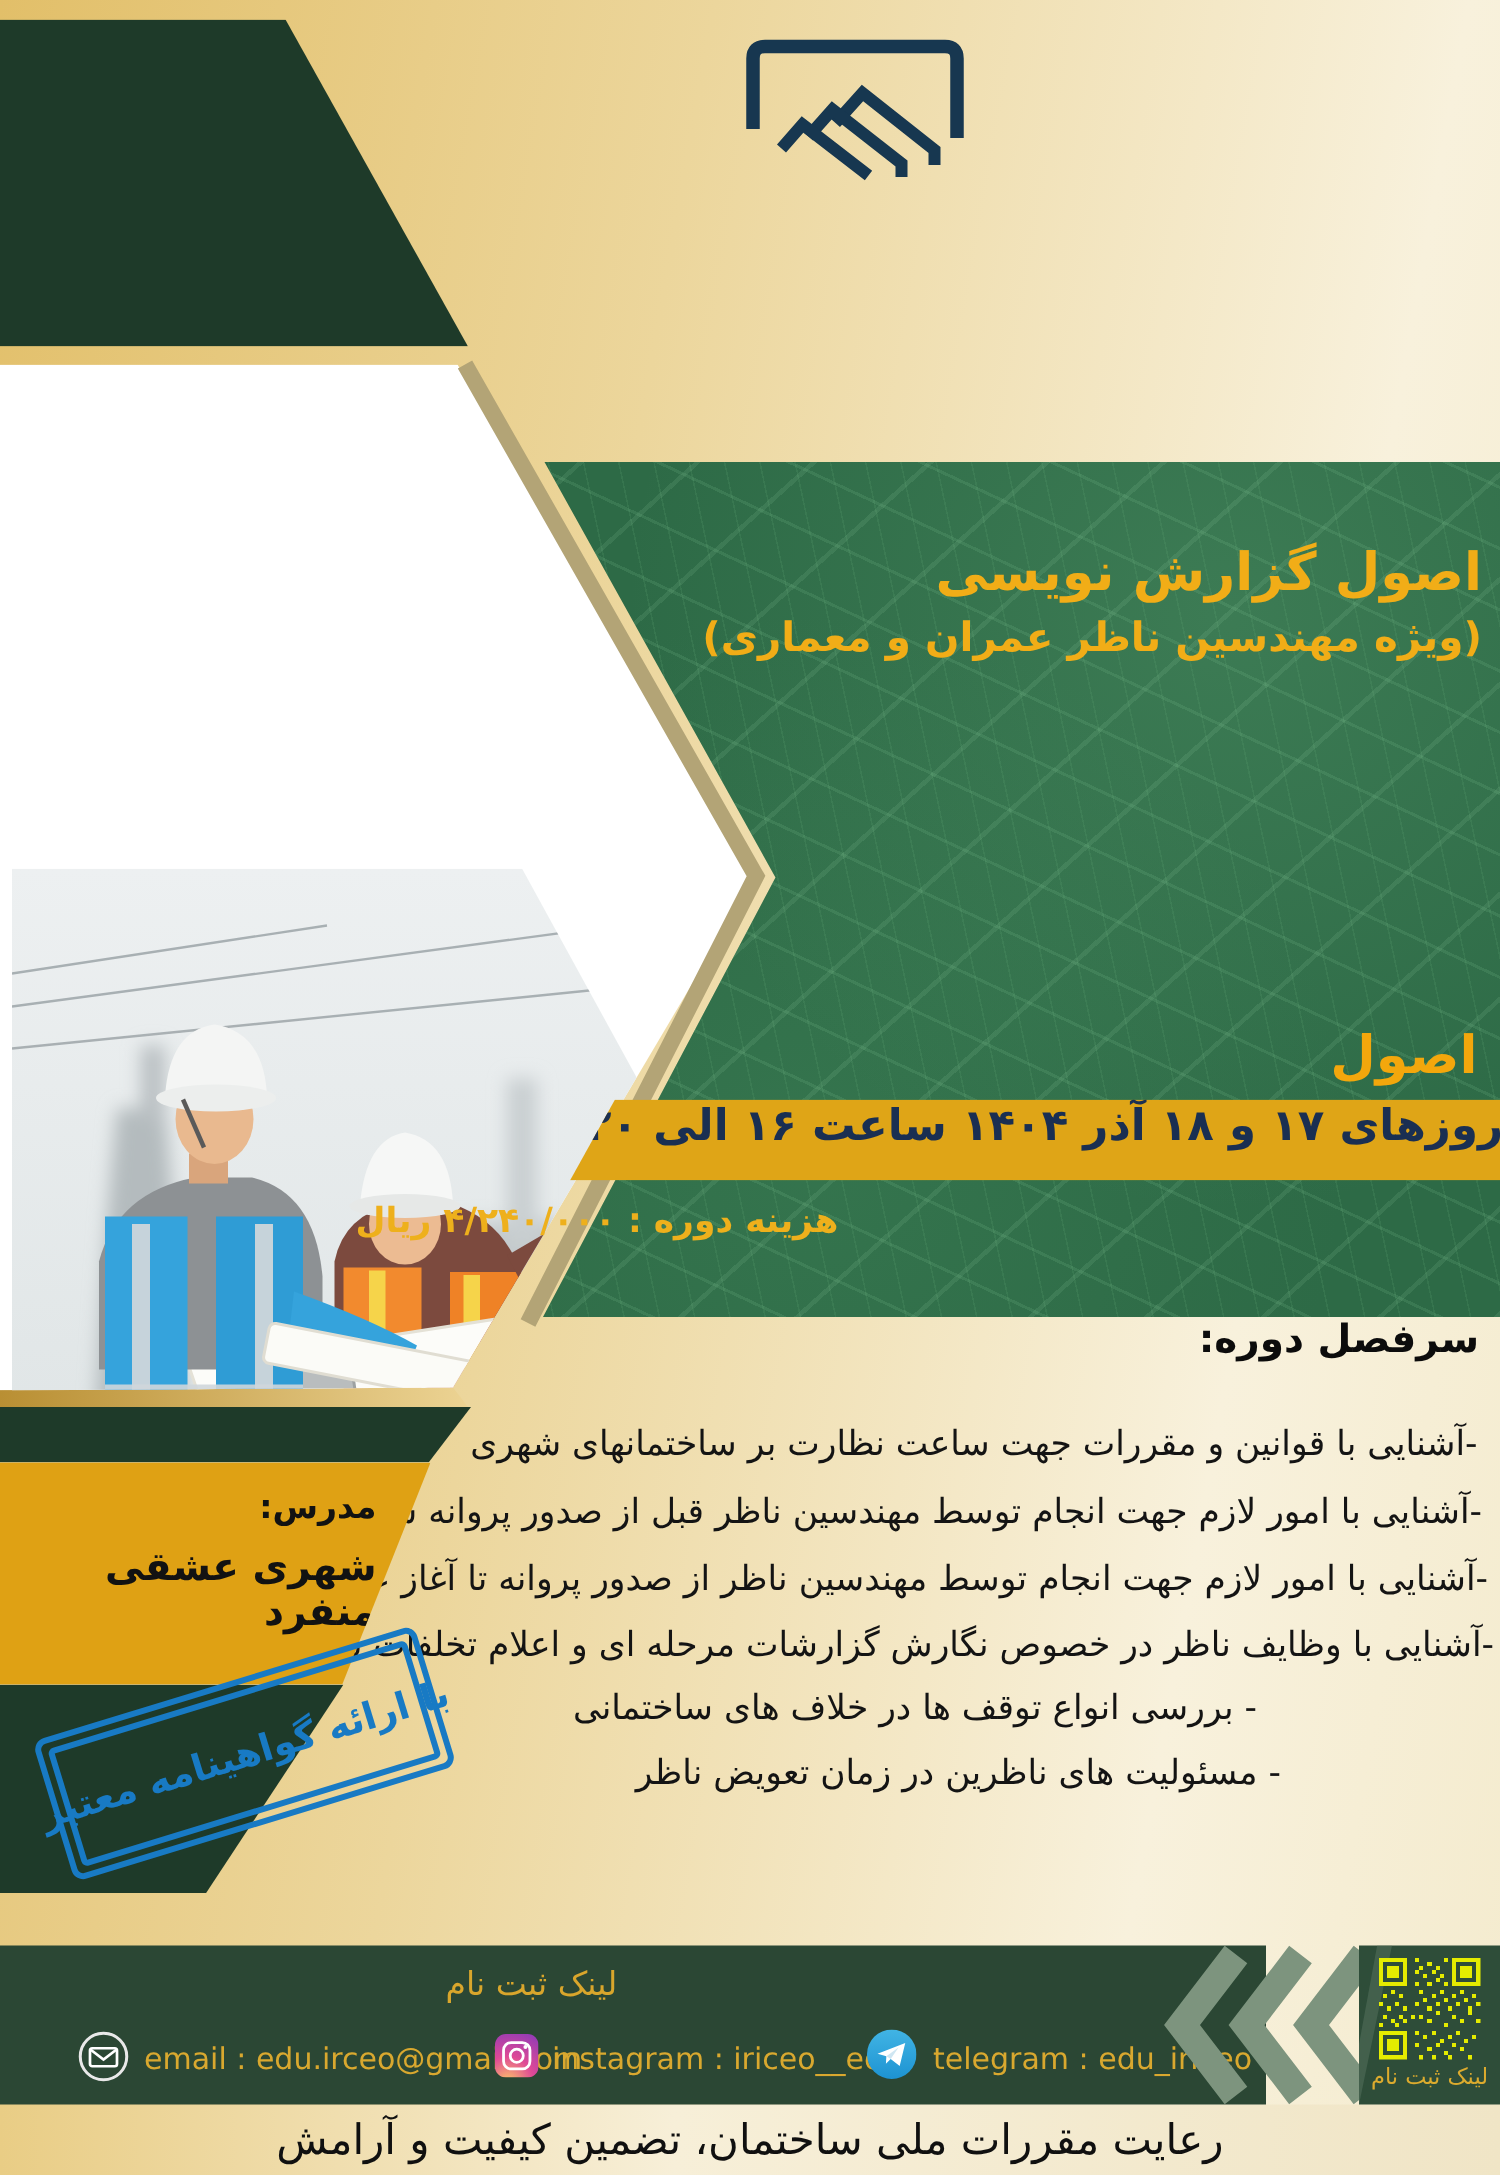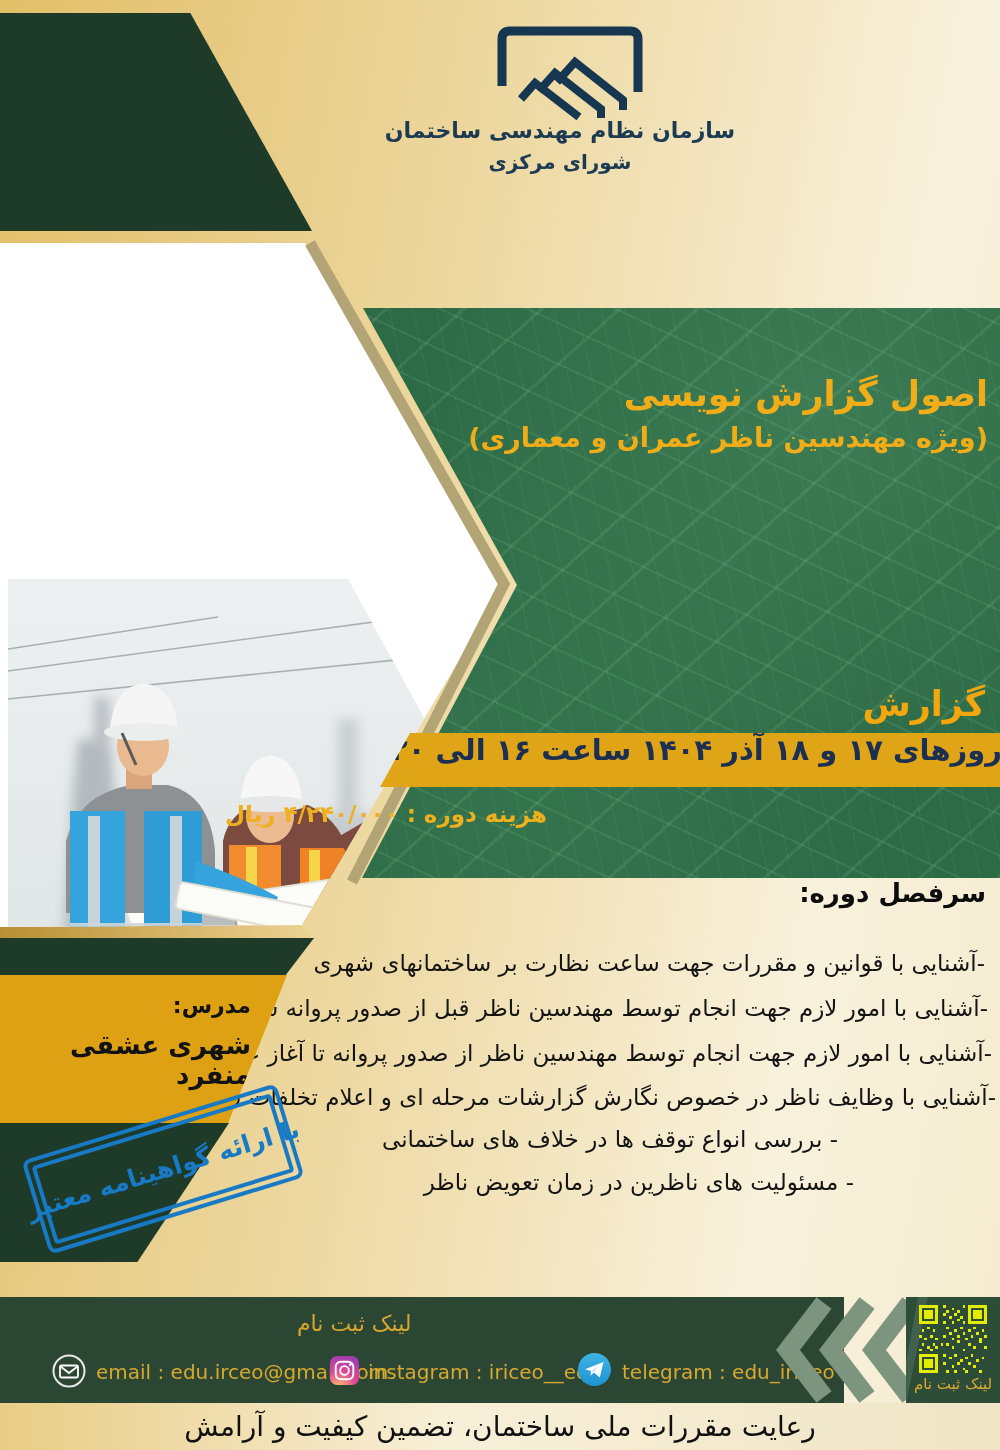--- a/index.html
+++ b/index.html
@@ -26,31 +26,31 @@
   
   .marble{left:345px;top:308px;width:655px;height:570px;background-color:#2d6a46;
     clip-path:polygon(18px 0,100% 0,100% 100%,17px 100%,172px 277px);
     background-image:
       repeating-linear-gradient(25deg, rgba(125,195,145,.16) 0 2px, rgba(0,0,0,0) 2px 37px),
       repeating-linear-gradient(-42deg, rgba(150,210,165,.13) 0 3px, rgba(0,0,0,0) 3px 52px),
       repeating-linear-gradient(78deg, rgba(95,165,115,.18) 0 1px, rgba(0,0,0,0) 1px 23px),
       radial-gradient(ellipse at 72% 18%, rgba(115,185,135,.22), rgba(0,0,0,0) 60%),
       radial-gradient(ellipse at 30% 80%, rgba(70,140,95,.3), rgba(0,0,0,0) 55%);}
 
-  .course-title{right:12px;top:362px;text-align:right;direction:rtl;color:#f1ad17;z-index:5;margin-top:12px;}
+  .course-title{right:12px;top:362px;text-align:right;direction:rtl;color:#f1ad17;z-index:5;}
   .course-title .t1{font-size:35px;font-weight:800;}
   .course-title .t2{font-size:27px;font-weight:800;margin-top:8px;}
 
   .format-badge{right:15px;top:684px;font-size:35px;font-weight:800;color:#f3a70c;direction:rtl;z-index:5;}
 
   .schedule-band{left:372px;top:733px;width:628px;height:54px;background:#dfa517;
     clip-path:polygon(38px 0,100% 0,100% 100%,8px 100%);display:flex;justify-content:center;z-index:5;}
   .schedule-text{direction:rtl;font-size:29px;font-weight:800;color:#1a2f52;white-space:nowrap;padding-left:20px;}
 
-  .fee{right:453px;top:801px;font-size:23px;font-weight:800;color:#eeb01c;direction:rtl;white-space:nowrap;z-index:5;}
+  .fee{right:441px;top:801px;font-size:23px;font-weight:800;color:#eeb01c;direction:rtl;white-space:nowrap;z-index:5;}
 
   .syllabus-heading{right:14px;top:878px;font-size:26px;font-weight:800;color:#0c0c0c;direction:rtl;}
   .syl{position:absolute;direction:rtl;font-size:23px;color:#141414;white-space:nowrap;}
   .syl.i0{right:15px;top:950px;}
   .syl.i1{right:12px;top:995px;}
   .syl.i2{right:8px;top:1040px;}
   .syl.i3{right:4px;top:1084px;}
   .syl.i4{right:162px;top:1126px;}
   .syl.i5{right:146px;top:1169px;}
 
@@ -104,24 +104,20 @@
 <div class="poster">
 
   <div class="abs shape-top-green"></div>
 
   <svg class="abs" style="left:495px;top:26px;width:150px;height:96px;" viewBox="0 0 150 96">
     <path d="M7 60 L7 13 Q7 5 15 5 L135 5 Q143 5 143 13 L143 66" fill="none" stroke="#173750" stroke-width="9"></path>
     <polyline points="62,56 80,36 128,74 128,84" fill="none" stroke="#173750" stroke-width="8"></polyline>
     <polyline points="44,65 60,47 106,83 106,92" fill="none" stroke="#173750" stroke-width="8"></polyline>
     <polyline points="26,73 40,57 84,91" fill="none" stroke="#173750" stroke-width="8"></polyline>
   </svg>
-  <div class="abs org-block">
-    <div class="org-name">سازمان نظام مهندسی ساختمان</div>
-    <div class="org-sub">شورای مرکزی</div>
-  </div>
 
   <svg class="abs" style="left:0;top:0;width:1000px;height:1450px;pointer-events:none;z-index:3;">
     <path d="M310 243 L504 584 L352 882" fill="none" stroke="#b3a476" stroke-width="11"></path>
   </svg>
 
   <div class="abs white-card" style="z-index:2;">
     <div class="abs photo">
       <svg width="478" height="462" viewBox="0 0 478 462">
         <defs>
           <linearGradient id="sky" x1="0" y1="0" x2="0" y2="1">
@@ -202,21 +198,21 @@
     </div>
   </div>
 
   <div class="abs marble" style="z-index:2;"></div>
 
   <div class="abs course-title" dir="rtl">
     <div class="t1">اصول گزارش نویسی</div>
     <div class="t2">(ویژه مهندسین ناظر عمران و معماری)</div>
   </div>
 
-  <div class="abs format-badge">گزارش</div>
+  <div class="abs format-badge">اصول</div>
 
   <div class="abs schedule-band">
     <div class="schedule-text">روزهای ۱۷ و ۱۸ آذر ۱۴۰۴  ساعت ۱۶ الی ۲۰</div>
   </div>
 
   <div class="abs fee">هزینه دوره :  ۴/۲۴۰/۰۰۰ ریال</div>
 
   <div class="abs syllabus-heading">سرفصل دوره:</div>
   <div class="syl i0">-آشنایی با قوانین و مقررات جهت ساعت نظارت بر ساختمانهای شهری</div>
   <div class="syl i1">-آشنایی با امور لازم جهت انجام توسط مهندسین ناظر قبل از صدور پروانه ساختمانی</div>

